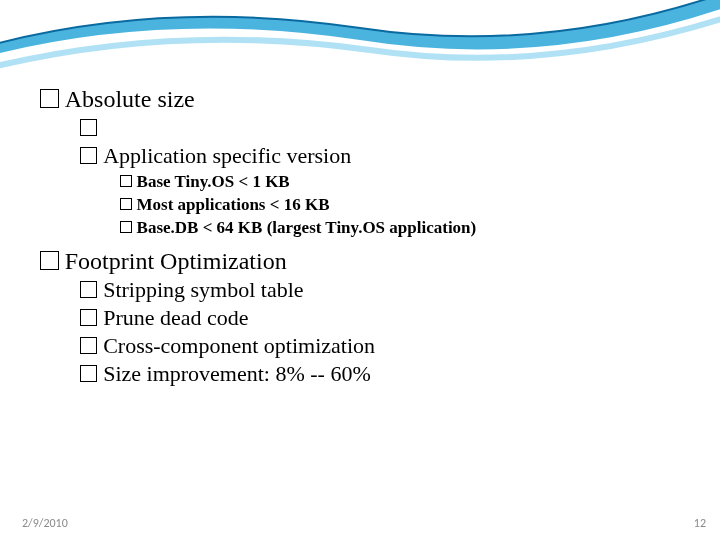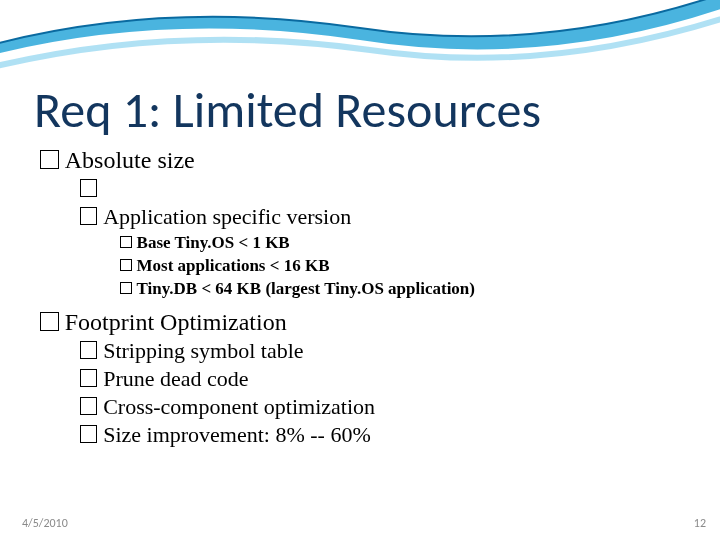--- a/index.html
+++ b/index.html
@@ -41,41 +41,40 @@
 </head>
 <body>
 
 <svg class="swoosh" viewBox="0 0 720 100" preserveAspectRatio="none">
   <path d="M -20 58 Q 160 10 360 40 Q 560 72 760 -5 L 760 -20 Q 560 58 360 28 Q 160 -2 -20 48 Z" fill="#2aa7d9" opacity="0.85"></path>
   <path d="M -20 48 Q 160 -2 360 28 Q 560 58 760 -20" fill="none" stroke="#0a6aa0" stroke-width="2"></path>
   <path d="M -20 70 Q 170 22 370 50 Q 560 78 760 6" fill="none" stroke="#8fd4ef" stroke-width="6" opacity="0.7"></path>
 </svg>
 
 <div class="content">
-  <h1 class="title">Req 1: Limited Resources</h1>
 
   <div class="lvl1"><span class="sq"></span><span>Absolute size</span></div>
 
   <div class="lvl2"><span class="sq"></span></div>
 
   <div class="lvl2"><span class="sq"></span><span>Application specific version</span></div>
 
   <div class="lvl3"><span class="sq-s"></span><span>Base Tiny.OS </span><span class="red">&lt; 1 KB</span></div>
 
   <div class="lvl3"><span class="sq-s"></span><span>Most applications </span><span class="red">&lt; 16 KB</span></div>
 
-  <div class="lvl3"><span class="sq-s"></span><span>Tiny.DB </span><span class="red">&lt; 64 KB </span><span>(largest Tiny.OS application)</span></div>
+  <div class="lvl3"><span class="sq-s"></span><span>Base.DB </span><span class="red">&lt; 64 KB </span><span>(largest Tiny.OS application)</span></div>
 
   <div class="gap"></div>
 
   <div class="lvl1"><span class="sq"></span><span>Footprint Optimization</span></div>
 
   <div class="lvl2"><span class="sq"></span><span>Stripping symbol table</span></div>
 
   <div class="lvl2"><span class="sq"></span><span>Prune dead code</span></div>
 
   <div class="lvl2"><span class="sq"></span><span>Cross-component optimization</span></div>
 
   <div class="lvl2"><span class="sq"></span><span>Size improvement: </span><span class="red">8% -- 60%</span></div>
 </div>
 
-<div class="footer-left">4/5/2010</div>
+<div class="footer-left">2/9/2010</div>
 <div class="footer-right">12</div>
 
 </body></html>

